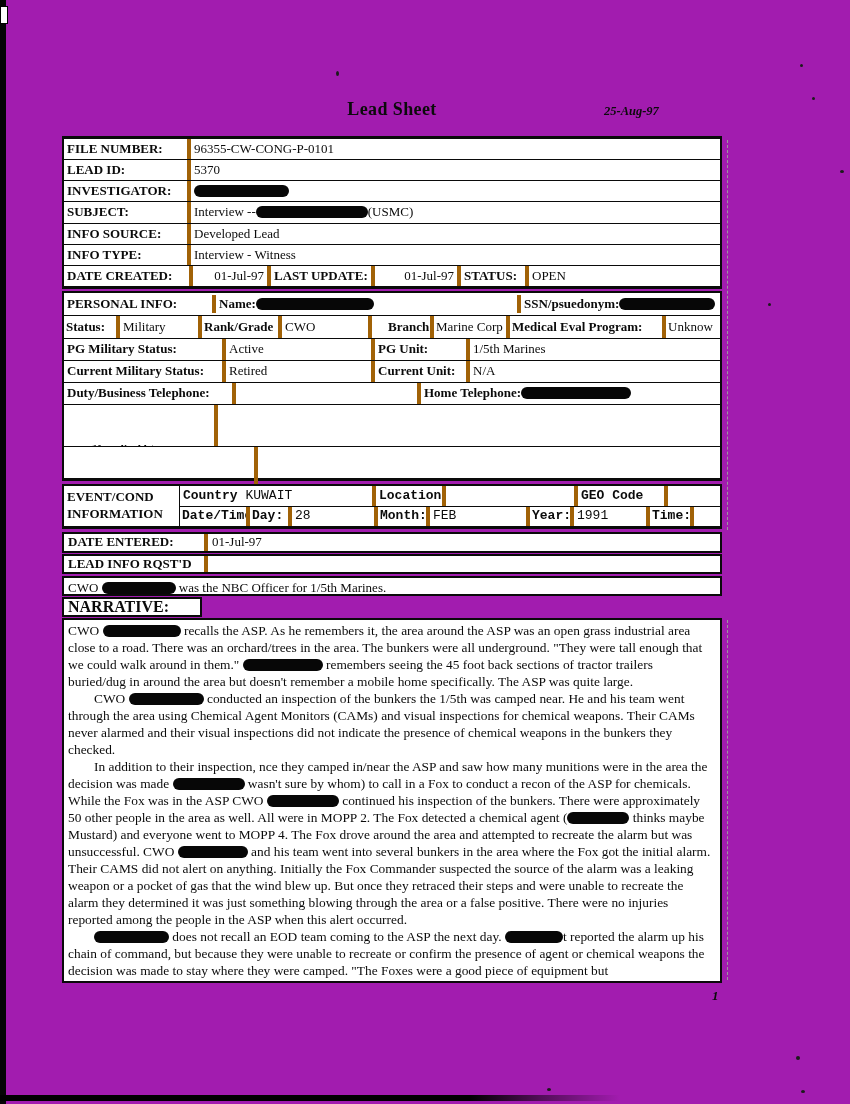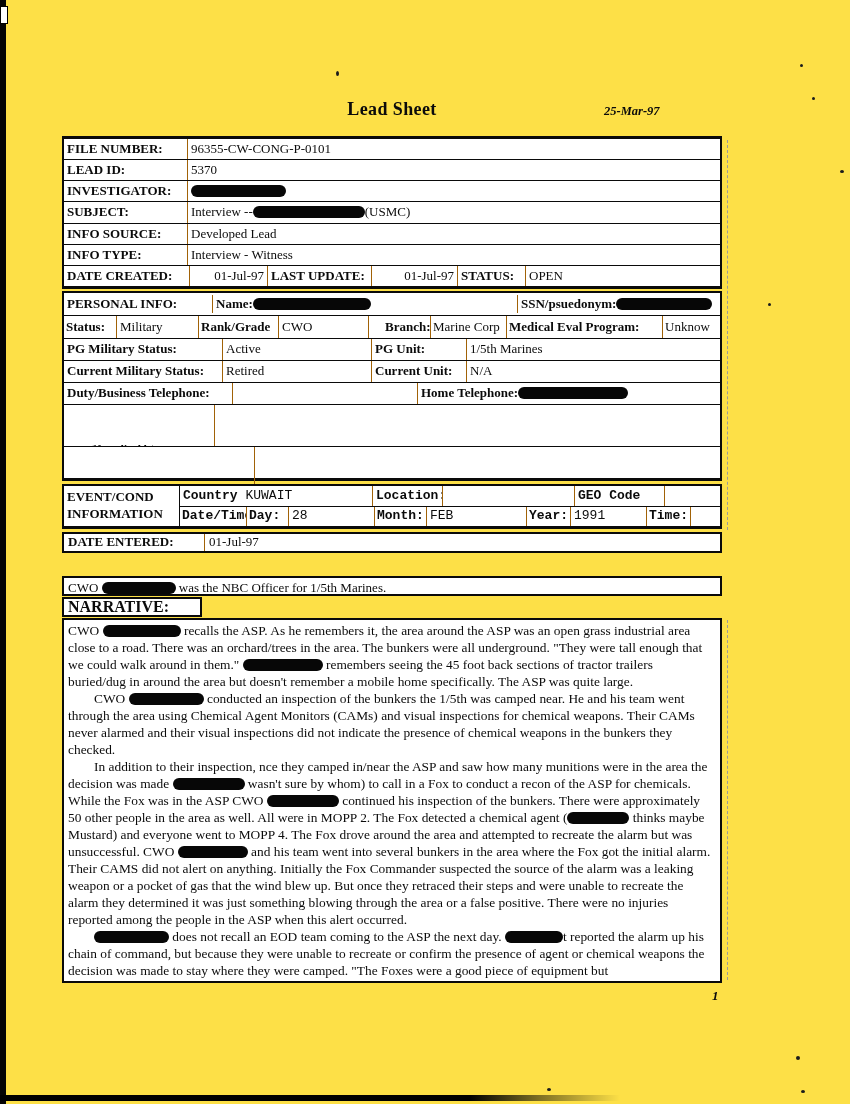--- a/index.html
+++ b/index.html
@@ -1,41 +1,41 @@
 <!DOCTYPE html>
 <html><head>
 <meta charset="utf-8">
 <style>
   html,body{margin:0;padding:0;}
   body{
     width:850px;height:1104px;position:relative;background:#ffffff;
     font-family:"Liberation Serif", serif;color:#0b0b0b;
     -webkit-font-smoothing:antialiased;
   }
-  .page{position:absolute;inset:0;overflow:hidden;background:#fde047;}
+  .page{position:absolute;inset:0;overflow:hidden;background:#a21caf;}
 
   
   .edge-left{position:absolute;left:0;top:0;width:6px;height:1104px;background:#050505;}
   .edge-notch{position:absolute;left:0;top:6px;width:8px;height:18px;background:#fff;border:1px solid #000;box-sizing:border-box;}
   .edge-bottom{position:absolute;left:0;top:1095px;width:620px;height:6px;
     background:linear-gradient(to right,#000 0,#000 470px,rgba(0,0,0,.5) 540px,rgba(0,0,0,0) 620px);}
   .speck{position:absolute;background:#1b1b1b;border-radius:50%;}
   .margin-dashes{position:absolute;left:727px;border-left:1px dashed #9a9a9a;width:0;}
 
   
   .title{position:absolute;top:99px;left:62px;width:660px;text-align:center;
     font-size:18px;font-weight:bold;letter-spacing:.4px;}
   .hdr-date{position:absolute;top:104px;left:604px;font-size:12.5px;font-weight:bold;font-style:italic;}
 
   
   .sec{position:absolute;left:62px;width:660px;box-sizing:border-box;border:2px solid #0a0a0a;display:flex;flex-direction:column;background:#fff;}
   .frow{display:flex;flex:1;min-height:0;align-items:stretch;}
   .frow + .frow{border-top:1px solid #0a0a0a;}
   .cell{box-sizing:border-box;padding:1px 3px;font-size:13px;line-height:1.25;white-space:nowrap;overflow:hidden;display:flex;align-items:center;}
-  .cell + .cell{border-left:1px solid #a16207;}
+  .cell + .cell{border-left:4px solid #a16207;}
   .grow{flex:1;}
   .lbl{font-weight:bold;}
   .rt{justify-content:flex-end;}
   .stack{flex-direction:column;align-items:flex-start;justify-content:center;line-height:1.2;gap:36px;}
   .stack.rgt{align-items:flex-end;margin-left:40px;}
   .note{font-size:11.5px;font-style:italic;font-weight:bold;}
 
   .sec1{top:136px;height:153px;border-top-width:3px;border-bottom-width:3px;}
   .sec2{top:291px;height:190px;border-bottom-width:3px;}
   .sec2 .frow{flex:none;}
@@ -71,21 +71,21 @@
   <div class="speck" style="left:336px;top:71px;width:3px;height:5px;"></div>
   <div class="speck" style="left:800px;top:64px;width:3px;height:3px;"></div>
   <div class="speck" style="left:812px;top:97px;width:3px;height:3px;"></div>
   <div class="speck" style="left:840px;top:170px;width:4px;height:3px;"></div>
   <div class="speck" style="left:768px;top:303px;width:3px;height:3px;"></div>
   <div class="speck" style="left:547px;top:1088px;width:4px;height:3px;"></div>
   <div class="speck" style="left:796px;top:1056px;width:4px;height:4px;"></div>
   <div class="speck" style="left:801px;top:1090px;width:4px;height:3px;"></div>
 
   <div class="title">Lead Sheet</div>
-  <div class="hdr-date">25-Mar-97</div>
+  <div class="hdr-date">25-Aug-97</div>
 
   <div class="sec sec1">
     <div class="frow">
       <div class="cell lbl" style="width:123px;">FILE NUMBER:</div>
       <div class="cell grow">96355-CW-CONG-P-0101</div>
     </div>
     <div class="frow">
       <div class="cell lbl" style="width:123px;">LEAD ID:</div>
       <div class="cell grow">5370</div>
     </div>
@@ -202,20 +202,24 @@
         <div class="cell grow"></div>
       </div>
     </div>
   </div>
 
   <div class="boxrow" style="top:532px;height:21px;">
     <div class="cell lbl" style="width:140px;">DATE ENTERED:</div>
     <div class="cell grow">01-Jul-97</div>
   </div>
 
+  <div class="boxrow" style="top:554px;height:20px;">
+    <div class="cell lbl" style="width:140px;">LEAD INFO RQST'D</div>
+    <div class="cell grow"></div>
+  </div>
 
   <div class="boxrow" style="top:576px;height:20px;">
     <div class="cell grow" style="white-space:nowrap;display:block;padding-top:2px;">CWO <span class="redact" style="width: 74px;"></span> was the NBC Officer for 1/5th Marines.</div>
   </div>
 
   <div class="labelonly" style="top:597px;height:20px;width:140px;">
     <span class="lbl">NARRATIVE:</span>
   </div>
 
   <div class="narrative">

